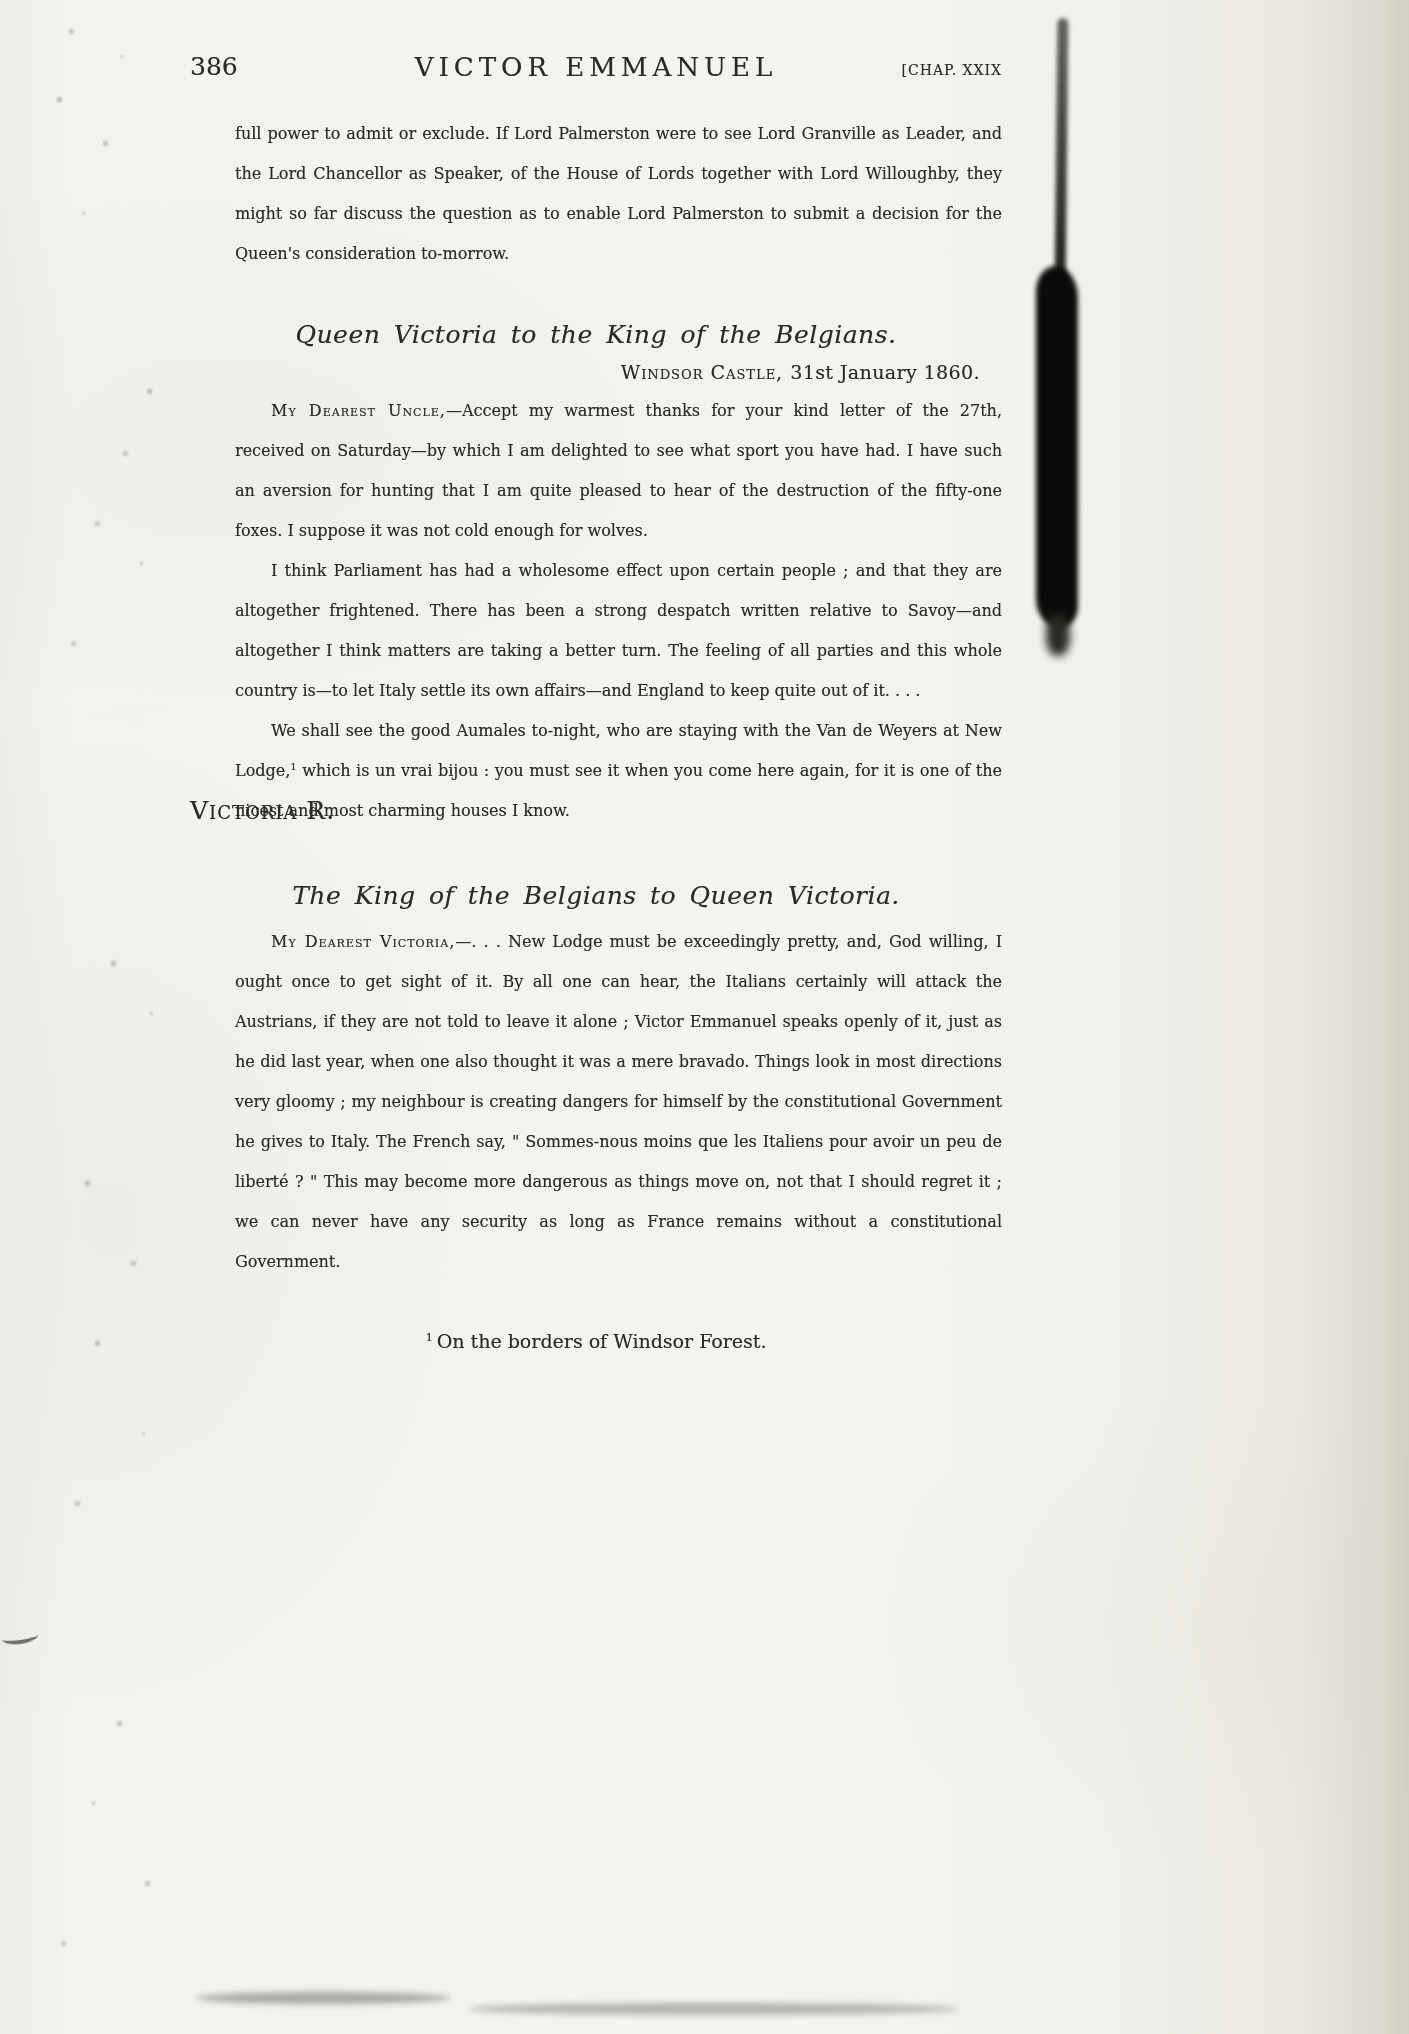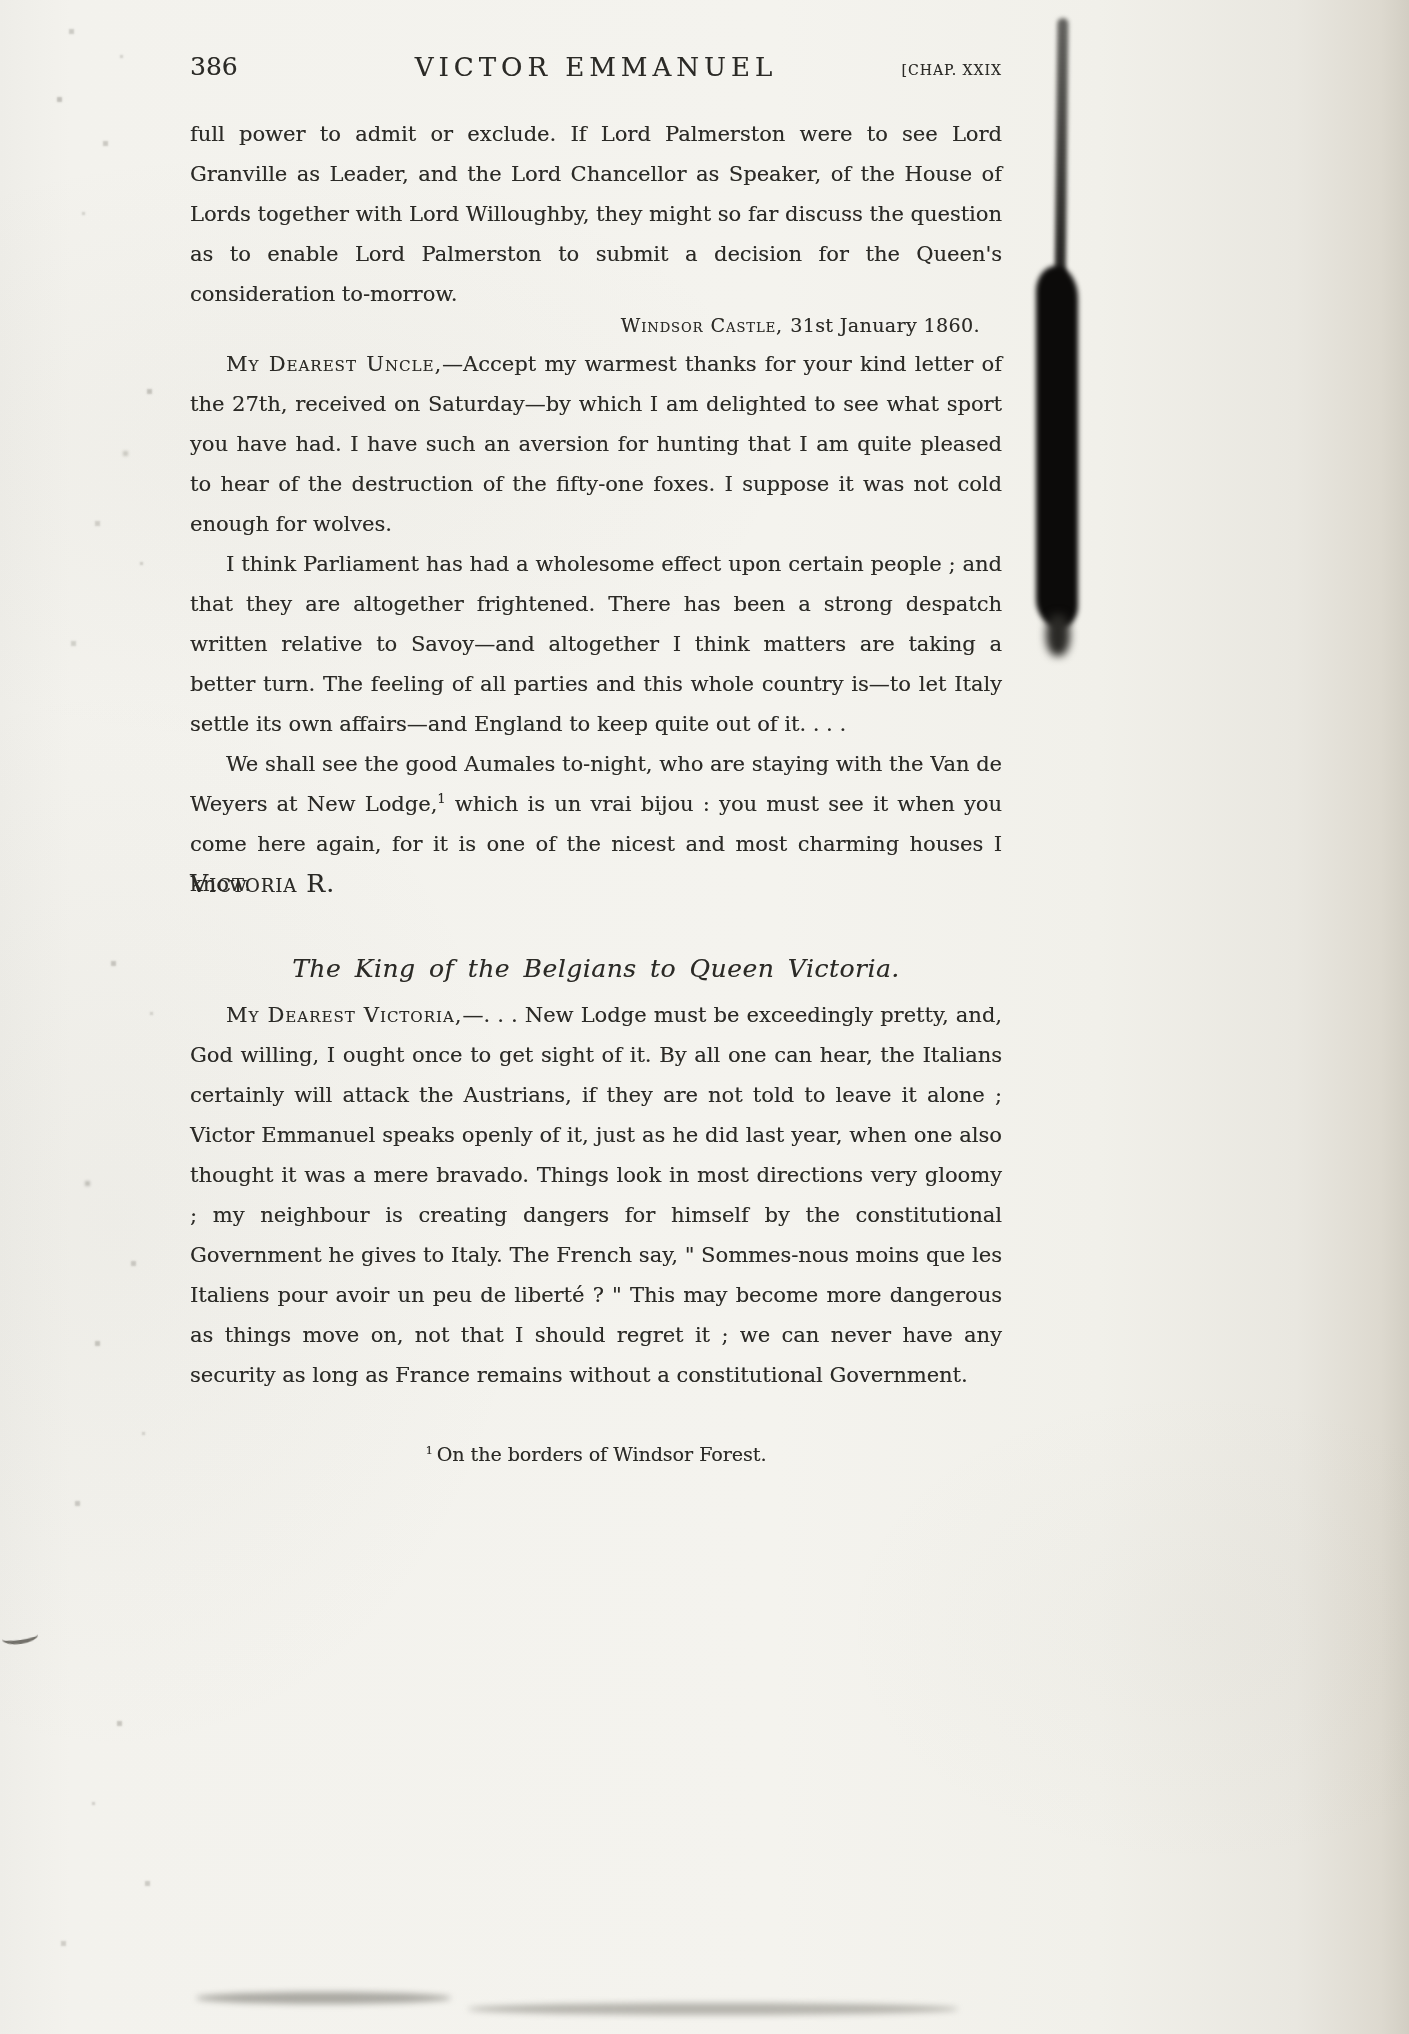--- a/index.html
+++ b/index.html
@@ -94,22 +94,22 @@
     height: 36px; margin-bottom: 26px;
   }
   .page-number { font-size: 25px; }
   .running-title {
     position: absolute; left: 50%; transform: translateX(-50%);
     font-size: 26px; letter-spacing: 5px; white-space: nowrap;
   }
   .chapter-label { font-size: 14px; letter-spacing: 1px; }
 
   .para {
-    font-size: 21px; line-height: 40px;
-    text-align: justify; text-indent: 36px;
+    font-size: 16px; line-height: 40px;
+    text-align: justify; text-indent: 36px; margin-left: 45px;
   }
   .para.no-indent { text-indent: 0; }
 
   .letter-heading {
     font-size: 25px; font-weight: normal; font-style: italic;
     text-align: center; letter-spacing: .5px; word-spacing: 5px;
     margin: 46px 0 12px;
   }
   .heading-2 { margin-top: 50px; }
 
@@ -147,20 +147,21 @@
   <div class="text-block">
 
     <header class="page-header">
       <span class="page-number">386</span>
       <span class="running-title">VICTOR EMMANUEL</span>
       <span class="chapter-label">[CHAP. XXIX</span>
     </header>
 
     <p class="para no-indent"><span>full power to admit or exclude. If Lord Palmerston were to see Lord Granville as Leader, and the Lord Chancellor as Speaker, of the House of Lords together with Lord Willoughby, they might so far discuss the question as to enable Lord Palmerston to submit a decision for the Queen's consideration to-morrow.</span></p>
 
+    <h2 class="letter-heading">Queen Victoria to the King of the Belgians.</h2>
     <div class="dateline"><span class="seg-sc">Windsor Castle, </span><span class="seg-i">31st January 1860.</span></div>
 
     <p class="para"><span class="seg-sc">My Dearest Uncle,</span><span>—Accept my warmest thanks for your kind letter of the 27th, received on Saturday—by which I am delighted to see what sport you have had. I have </span><span class="seg-i">such</span><span> an aversion for hunting that I am </span><span class="seg-i">quite</span><span> pleased to hear of the destruction of the </span><span class="seg-i">fifty-one</span><span> foxes. I suppose it was not cold enough for </span><span class="seg-i">wolves.</span></p>
     <p class="para"><span>I think Parliament has had a wholesome effect upon certain people ; and that they are </span><span class="seg-i">altogether frightened.</span><span> There has been a strong despatch written relative to Savoy—and altogether I think matters are taking a better turn. The feeling of </span><span class="seg-i">all</span><span> parties and this </span><span class="seg-i">whole</span><span> country is—to </span><span class="seg-i">let Italy settle its own affairs</span><span>—and </span><span class="seg-i">England to keep quite out of it.</span><span> . . .</span></p>
     <p class="para"><span>We shall see the good Aumales to-night, who are staying with the Van de Weyers at </span><span class="seg-i">New Lodge,</span><span class="seg-sup">1</span><span> which is </span><span class="seg-i">un vrai bijou :</span><span> you </span><span class="seg-i">must</span><span> see it when you come here again, for it is one of the nicest and most charming houses I know.</span></p>
     <div class="signature-line"><span class="seg-sc">Victoria R.</span></div>
 
     <h2 class="letter-heading heading-2">The King of the Belgians to Queen Victoria.</h2>
 
     <p class="para"><span class="seg-sc">My Dearest Victoria,</span><span>—. . . New Lodge must be exceedingly pretty, and, God willing, I ought once to get sight of it. By all one can hear, the Italians certainly will attack the Austrians, if they are not told to leave it alone ; Victor Emmanuel speaks openly of it, just as he did last year, when one also thought it was a mere bravado. Things look in most directions very gloomy ; my neighbour is creating dangers for himself by the constitutional Government he gives to Italy. The French say, " Sommes-nous moins que les Italiens pour avoir un peu de liberté ? " This may become more dangerous as things move on, not that I should regret it ; we can never have any security as long as France remains without a constitutional Government.</span></p>

